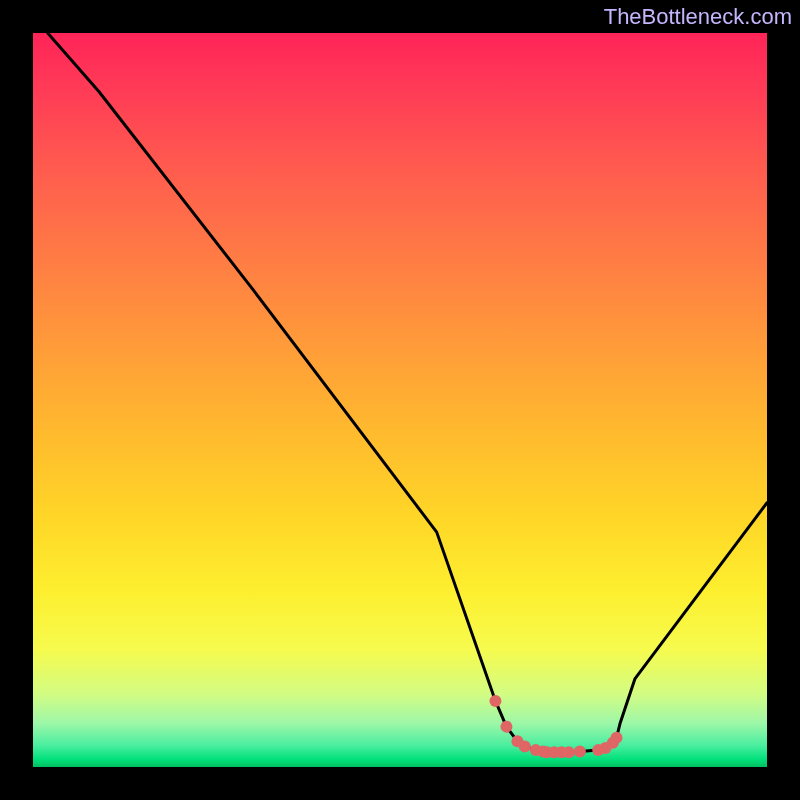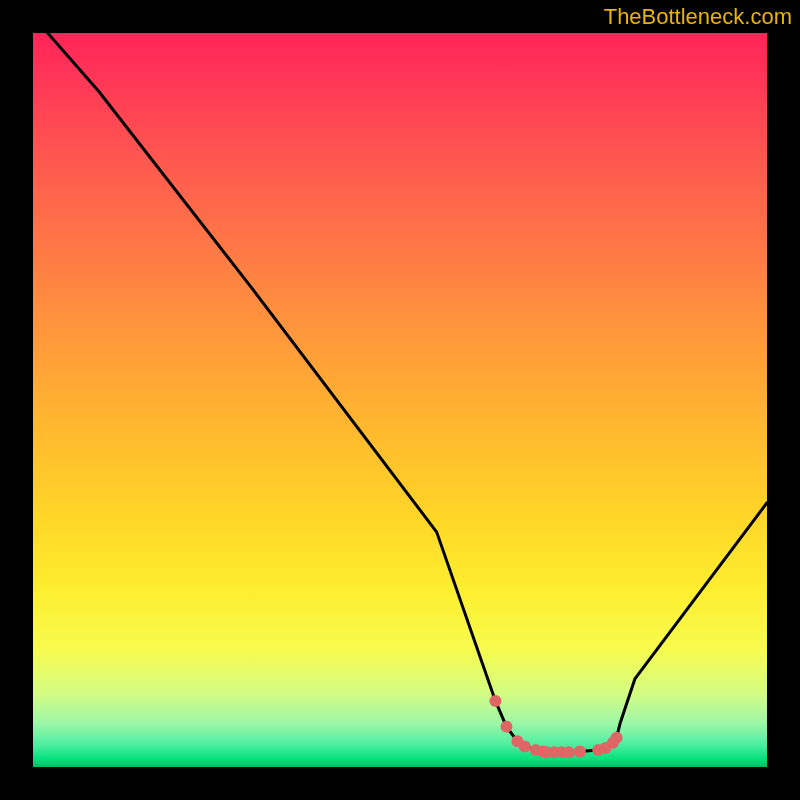--- a/index.html
+++ b/index.html
@@ -1,17 +1,17 @@
 <!DOCTYPE html>
 <html><head>
 <meta charset="utf-8">
 <style>
   * { margin: 0; padding: 0; box-sizing: border-box; }
   body { background: #000; width: 800px; height: 800px; position: relative; overflow: hidden; font-family: Arial, sans-serif; }
-  .watermark { position: absolute; top: 4px; right: 8px; color: #eab308; font-size: 22px; font-weight: 500; z-index: 10; }
+  .watermark { position: absolute; top: 4px; right: 8px; color: #c4b5fd; font-size: 22px; font-weight: 500; z-index: 10; }
   .outer { position: absolute; left: 0; top: 0; width: 800px; height: 800px; background: #000; }
   .plot { position: absolute; left: 33px; top: 33px; width: 734px; height: 734px; overflow: hidden; }
   .grad {
     position: absolute; inset: 0;
     background: linear-gradient(to bottom,
       #ff2458 0%,
       #ff3c56 8%,
       #ff5a4f 18%,
       #ff7a45 30%,
       #ff9a3a 42%,

